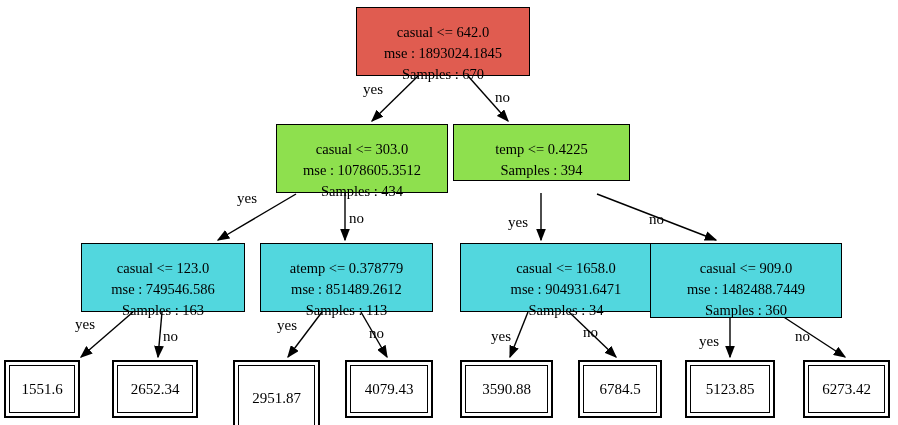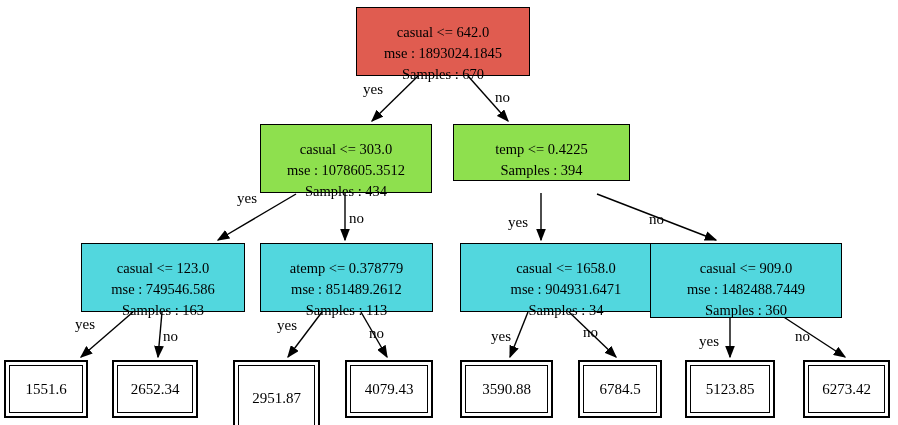--- a/index.html
+++ b/index.html
@@ -74,21 +74,21 @@
     <line x1="730" y1="312" x2="730" y2="357" marker-end="url(#arrow)"></line>
     <line x1="776" y1="312" x2="845" y2="357" marker-end="url(#arrow)"></line>
   </svg>
 
   <div class="node fill-root" style="left:356px; top:7px; width:174px; height:69px;">
     <div class="nline">casual &lt;= 642.0</div>
     <div class="nline">mse : 1893024.1845</div>
     <div class="nline">Samples : 670</div>
   </div>
 
-  <div class="node fill-depth1" style="left:260px; top:124px; width:172px; height:69px;">
+  <div class="node fill-depth1" style="left:276px; top:124px; width:172px; height:69px;">
     <div class="nline">casual &lt;= 303.0</div>
     <div class="nline">mse : 1078605.3512</div>
     <div class="nline">Samples : 434</div>
   </div>
   <div class="node fill-depth1" style="left:453px; top:124px; width:177px; height:57px;">
     <div class="nline">temp &lt;= 0.4225</div>
     <div class="nline">Samples : 394</div>
   </div>
 
   <div class="node fill-depth2" style="left:81px; top:243px; width:164px; height:69px;">
@@ -105,21 +105,21 @@
     <div class="nline">casual &lt;= 1658.0</div>
     <div class="nline">mse : 904931.6471</div>
     <div class="nline">Samples : 34</div>
   </div>
   <div class="node fill-depth2" style="left:650px; top:243px; width:192px; height:75px;">
     <div class="nline">casual &lt;= 909.0</div>
     <div class="nline">mse : 1482488.7449</div>
     <div class="nline">Samples : 360</div>
   </div>
 
-  <div class="leaf" style="left:4px;   top:360px; width:84px; height:58px;font-family:Liberation Serif, serif;">
+  <div class="leaf" style="left:4px;   top:360px; width:76px; height:58px;font-family:Liberation Serif, serif;">
     <div class="leaf-inner">1551.6</div>
   </div>
   <div class="leaf" style="left:112px; top:360px; width:86px; height:58px;">
     <div class="leaf-inner">2652.34</div>
   </div>
   <div class="leaf" style="left:233px; top:360px; width:87px; height:76px;">
     <div class="leaf-inner">2951.87</div>
   </div>
   <div class="leaf" style="left:345px; top:360px; width:88px; height:58px;">
     <div class="leaf-inner">4079.43</div>

